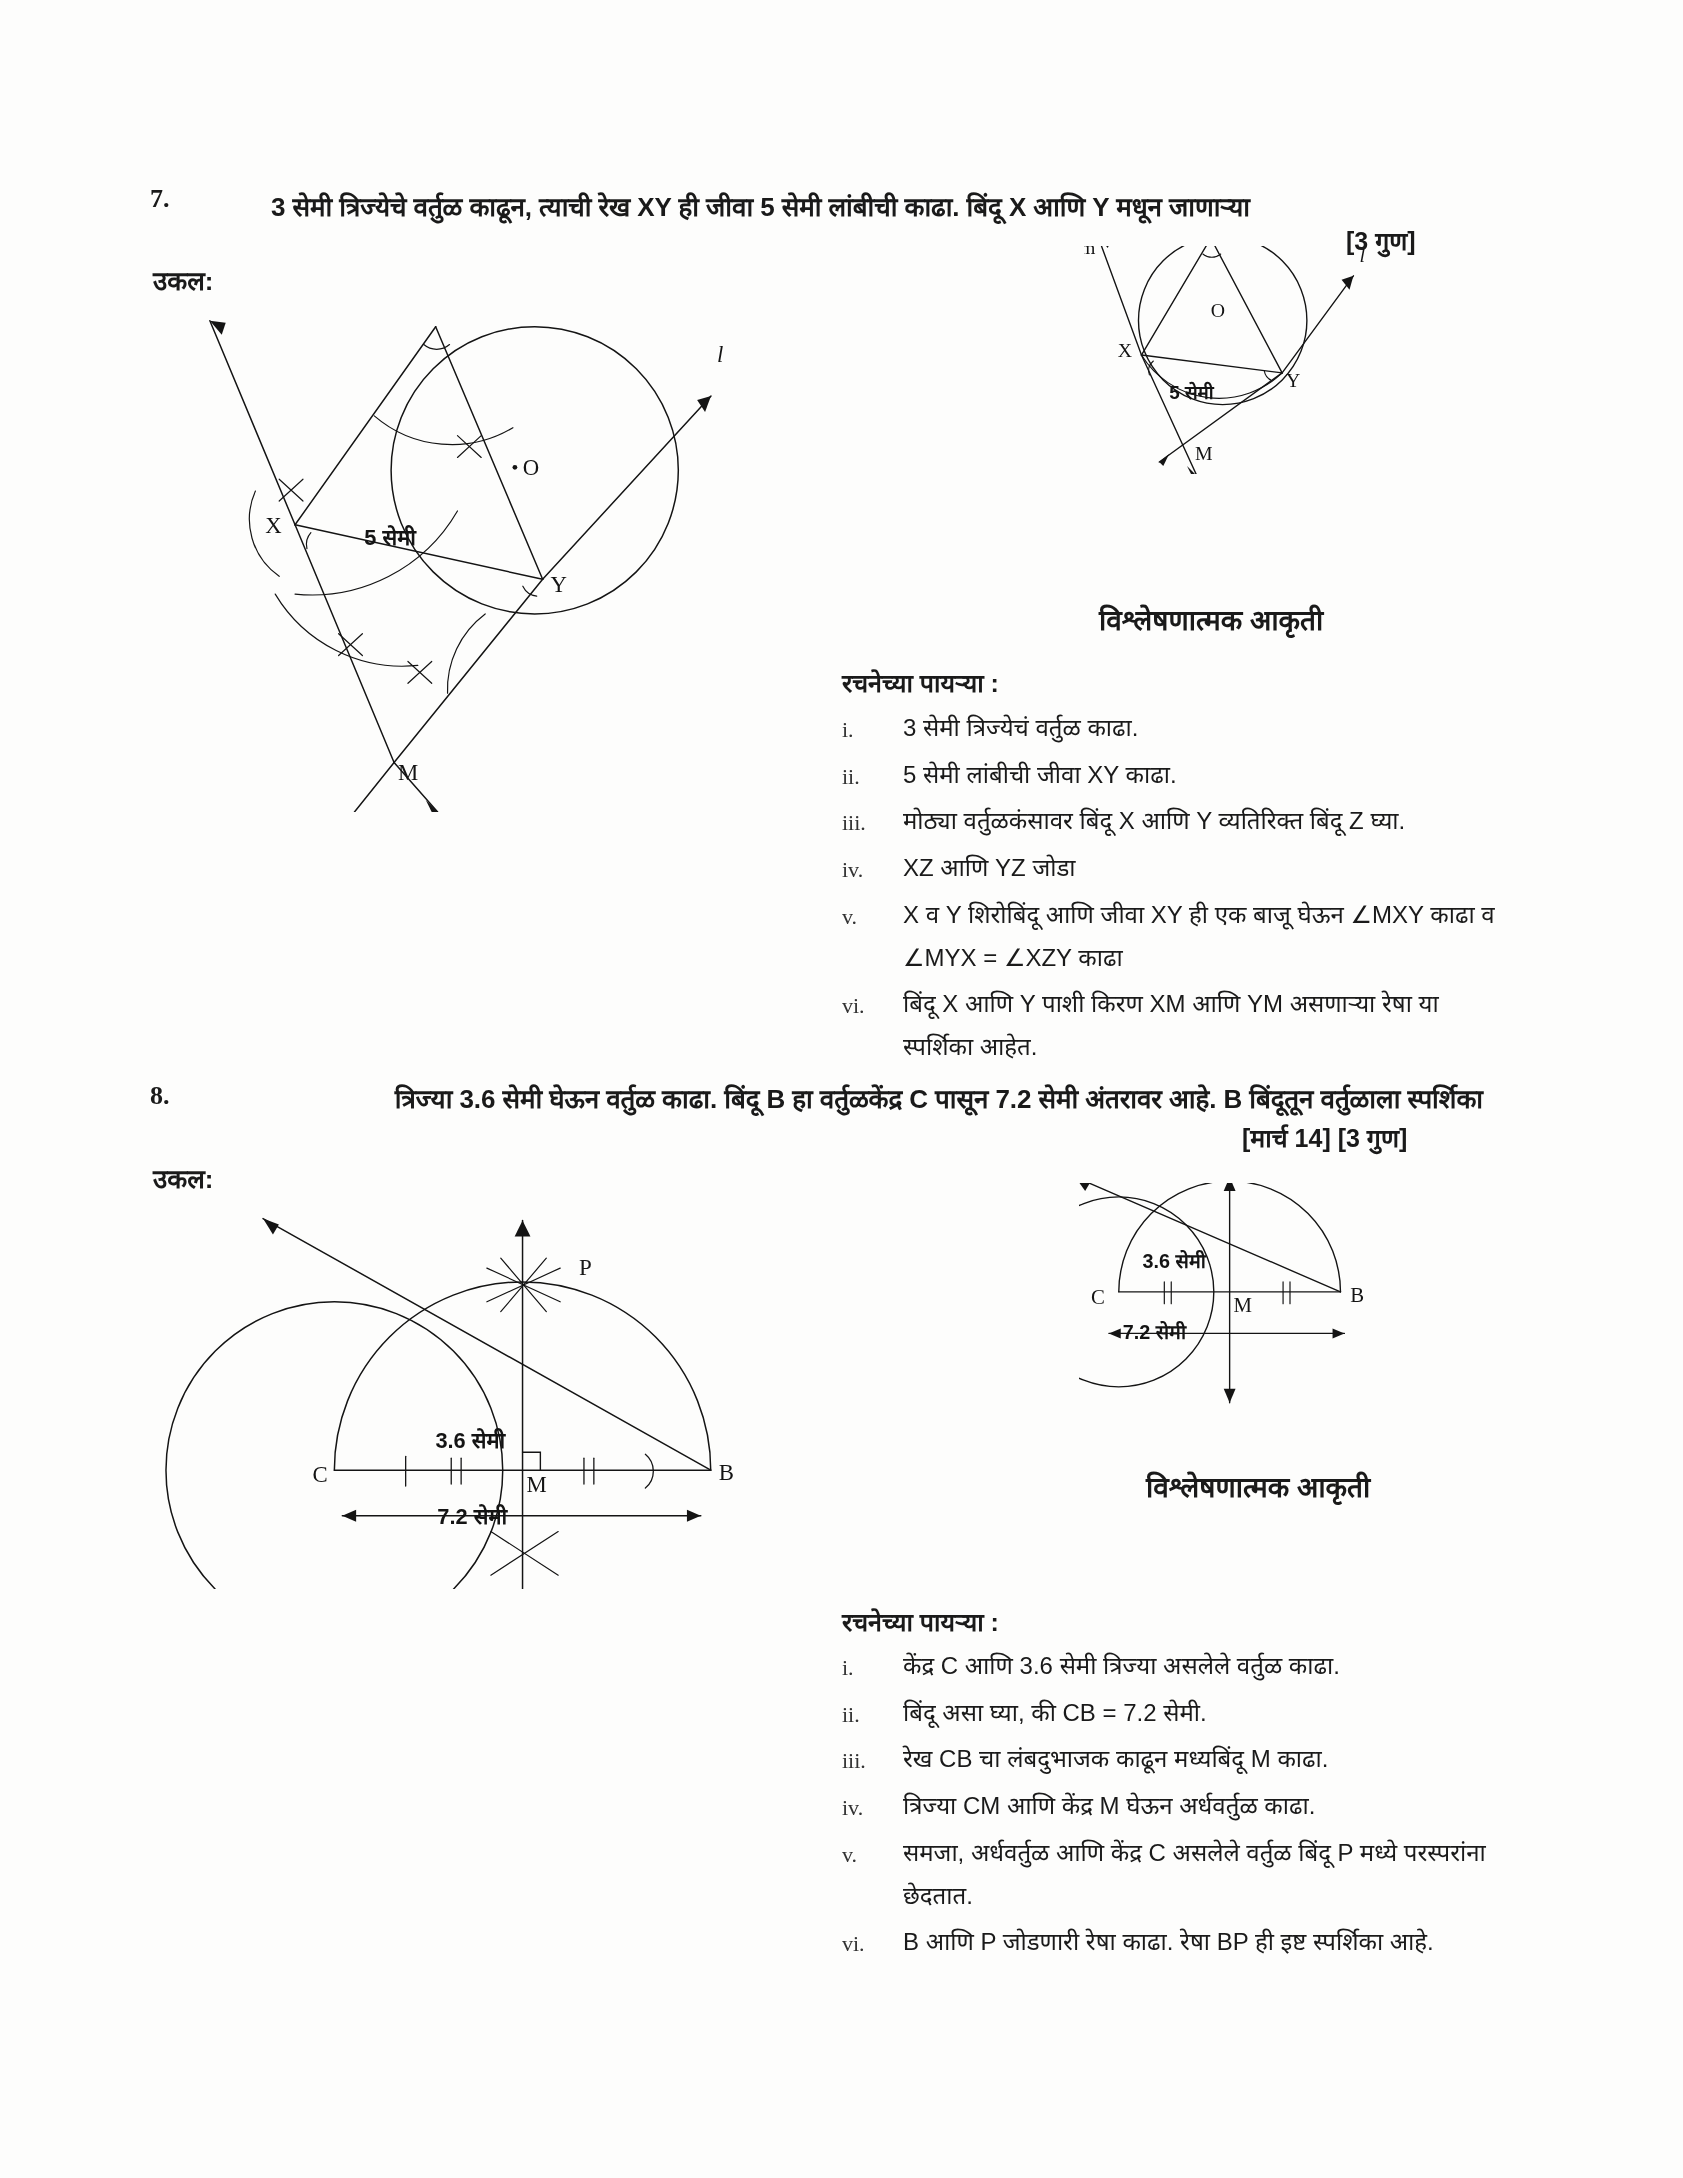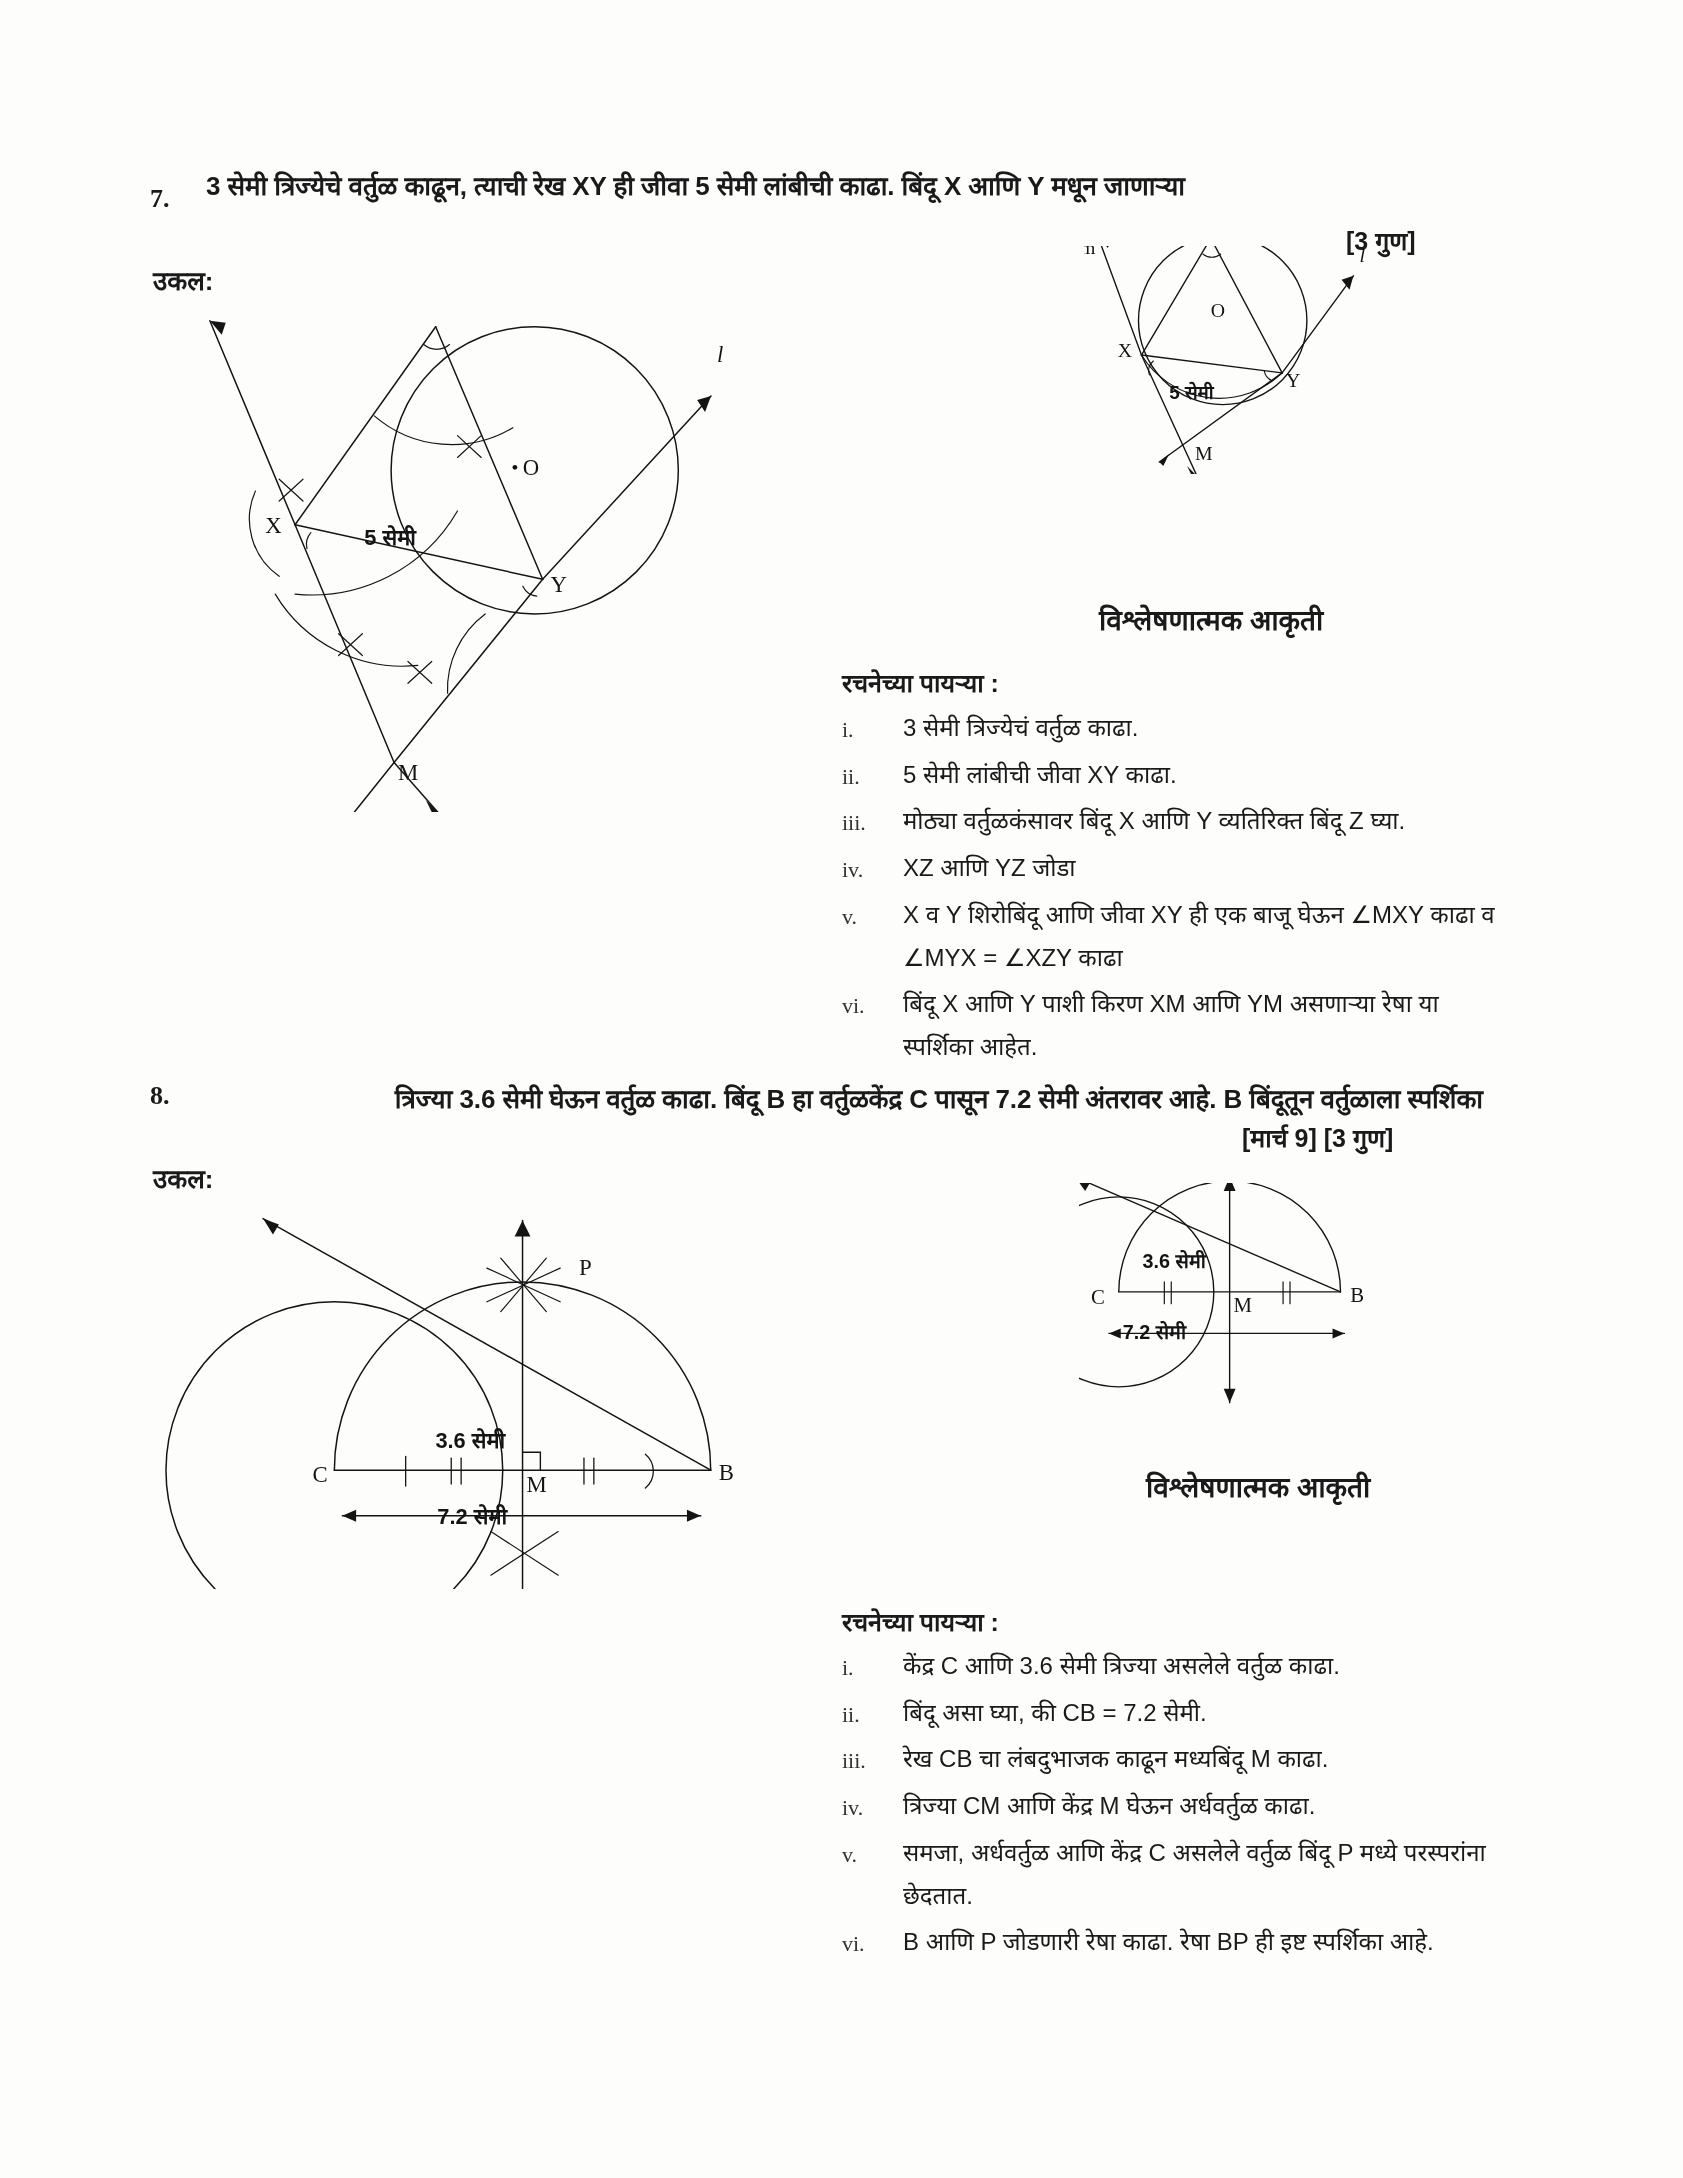--- a/index.html
+++ b/index.html
@@ -95,21 +95,21 @@
     font-weight: 600;
   }
 </style>
 </head>
 <body>
 
 <div class="page">
 
   <div class="qnum" style="left:150px; top:184px;">7.</div>
 
-  <div class="qtext" style="left:206px; top:165px; width:1109px;">3 सेमी त्रिज्येचे वर्तुळ काढून, त्याची रेख XY ही जीवा 5 सेमी लांबीची काढा. बिंदू X  आणि  Y  मधून जाणाऱ्या</div>
+  <div class="qtext" style="left:206px; top:186px; width:1109px;text-align:center;">3 सेमी त्रिज्येचे वर्तुळ काढून, त्याची रेख XY ही जीवा 5 सेमी लांबीची काढा. बिंदू X  आणि  Y  मधून जाणाऱ्या</div>
 
 
   <div class="marks" style="left:1346px; top:223px;">[3 गुण]</div>
 
   <div class="ukal" style="left:153px; top:262px;">उकल:</div>
 
   <div class="fig" style="left:188px; top:297px;">
     <svg width="634" height="515" viewBox="0 0 640 520">
       <g fill="none" stroke="#141414" stroke-width="1.5" stroke-linecap="round">
 
@@ -233,21 +233,21 @@
       <span class="rn">vi.</span>
       <span class="rt">बिंदू X आणि Y पाशी किरण XM आणि YM असणाऱ्या रेषा या स्पर्शिका आहेत.</span>
     </div>
   </div>
 
   <div class="qnum" style="left:150px; top:1081px;">8.</div>
 
   <div class="qtext" style="left:206px; top:1078px; width:1277px;text-align:right;">त्रिज्या 3.6 सेमी घेऊन वर्तुळ काढा. बिंदू B हा वर्तुळकेंद्र C पासून 7.2 सेमी अंतरावर आहे. B बिंदूतून वर्तुळाला स्पर्शिका</div>
 
 
-  <div class="marks" style="left:1242px; top:1120px;">[मार्च 9] [3 गुण]</div>
+  <div class="marks" style="left:1242px; top:1120px;">[मार्च 14] [3 गुण]</div>
 
   <div class="ukal" style="left:153px; top:1160px;">उकल:</div>
 
   <div class="fig" style="left:158px; top:1173px;">
     <svg width="634" height="416" viewBox="0 0 640 420">
       <g fill="none" stroke="#141414" stroke-width="1.5" stroke-linecap="round">
 
         <circle cx="178" cy="300" r="170"></circle>
 
         <path d="M178 300 A 190 190 0 0 1 558 300"></path>

